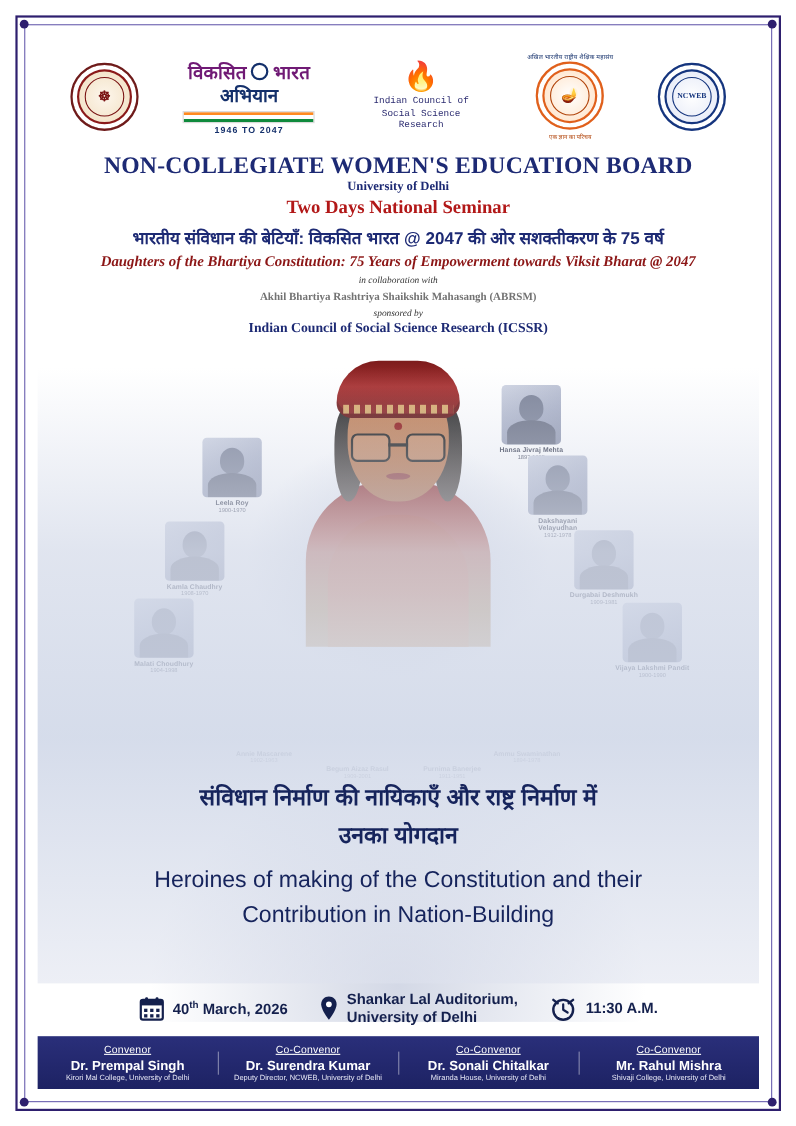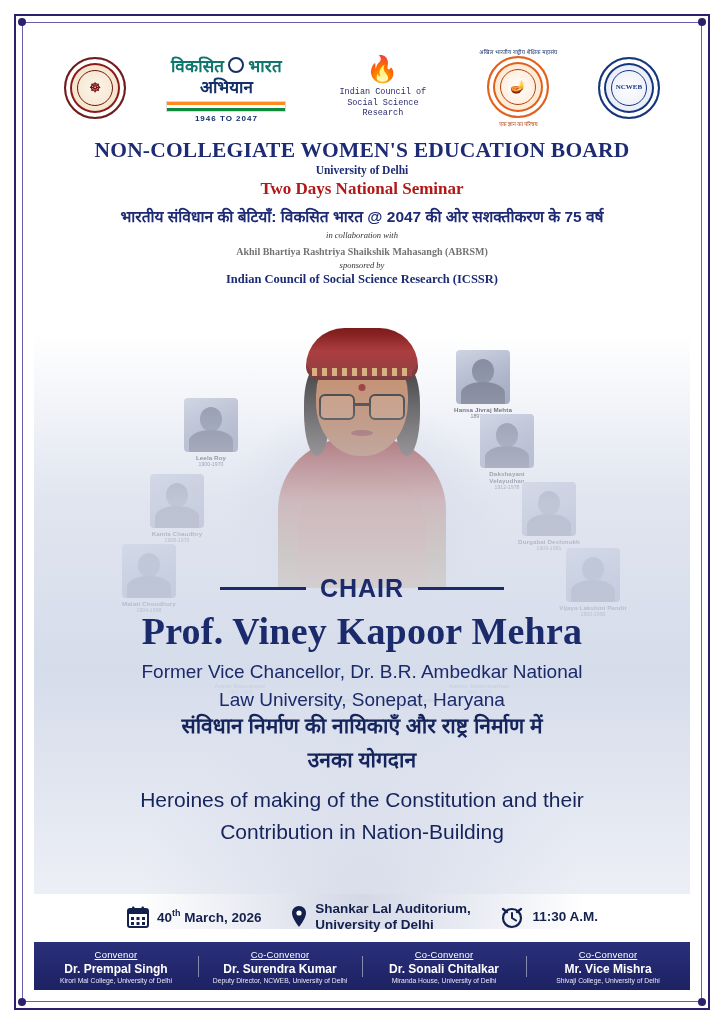--- a/index.html
+++ b/index.html
@@ -107,21 +107,21 @@
     width: 34px; height: 34px; border-radius: 50%;
     border: 1px solid currentColor;
     display: flex; align-items: center; justify-content: center;
     font-size: 13px;
   }
   .viksit {
     display: flex; flex-direction: column; align-items: center;
     font-family: "Liberation Sans", sans-serif;
   }
   .viksit-line1 {
-    font-size: 17px; font-weight: bold; color: #0f766e; letter-spacing: .2px;
+    font-size: 17px; font-weight: bold; color: #701a75; letter-spacing: .2px;
     display: flex; align-items: center; gap: 4px;
   }
   .viksit-chakra {
     width: 12px; height: 12px; border-radius: 50%;
     border: 2px solid #14306b;
     display: inline-block;
   }
   .viksit-line2 {
     font-size: 17px; font-weight: bold; color: #14306b; margin-top: -2px;
   }
@@ -474,20 +474,21 @@
             <div class="inner-ring" style="font-size:7px;font-weight:bold;">NCWEB</div>
           </div>
       </div>
     </div>
 
     <div class="head">
       <div class="org-title">NON-COLLEGIATE WOMEN'S EDUCATION BOARD</div>
       <div class="org-sub">University of Delhi</div>
       <div class="seminar">Two Days National Seminar</div>
       <div class="hindi-title">भारतीय संविधान की बेटियाँ: विकसित भारत @ 2047 की ओर सशक्तीकरण के 75 वर्ष</div>
+      <div class="eng-title">Daughters of the Bhartiya Constitution: 75 Years of Empowerment towards Viksit Bharat @ 2047</div>
       <div class="tiny-ital">in collaboration with</div>
       <div class="collab">Akhil Bhartiya Rashtriya Shaikshik Mahasangh (ABRSM)</div>
       <div class="tiny-ital">sponsored by</div>
       <div class="sponsor">Indian Council of Social Science Research (ICSSR)</div>
     </div>
 
     <div class="montage">
       <div class="portrait">
         <div class="p-body"></div>
         <div class="p-shawl"></div>
@@ -553,30 +554,20 @@
       <div style="font-size:6.2px;font-weight:bold;color:#3a3f52;font-family:'Liberation Sans',sans-serif;">Begum Aizaz Rasul</div>
       <div style="font-size:5.2px;color:#4a4f62;font-family:'Liberation Sans',sans-serif;">1909-2001</div>
     </div>
     <div style="position:absolute;left:334px;top:662px;width:86px;text-align:center;opacity:.42;">
       <div style="font-size:6.2px;font-weight:bold;color:#3a3f52;font-family:'Liberation Sans',sans-serif;">Purnima Banerjee</div>
       <div style="font-size:5.2px;color:#4a4f62;font-family:'Liberation Sans',sans-serif;">1911-1951</div>
     </div>
 
     <div class="bg-veil"></div>
 
-    <div class="chair-block">
-      <div class="chair-row">
-        <div class="chair-rule"></div>
-        <div class="chair-label">CHAIR</div>
-        <div class="chair-rule"></div>
-      </div>
-      <div class="chair-name">Prof. Viney Kapoor Mehra</div>
-      <div class="chair-desig">Former Vice Chancellor, Dr. B.R. Ambedkar National</div>
-      <div class="chair-desig" style="margin-top:2px;">Law University, Sonepat, Haryana</div>
-    </div>
 
     <div class="plenary">
       <div class="plenary-hindi">संविधान निर्माण की नायिकाएँ और राष्ट्र निर्माण में</div>
       <div class="plenary-hindi" style="margin-top:2px;">उनका योगदान</div>
       <div class="plenary-eng">Heroines of making of the Constitution and their</div>
       <div class="plenary-eng" style="margin-top:2px;">Contribution in Nation-Building</div>
     </div>
 
     <div class="details">
       <div class="detail-item">
@@ -629,19 +620,19 @@
         <div class="fname">Dr. Surendra Kumar</div>
         <div class="faff">Deputy Director, NCWEB, University of Delhi</div>
       </div>
       <div class="fcell">
         <div class="frole">Co-Convenor</div>
         <div class="fname">Dr. Sonali Chitalkar</div>
         <div class="faff">Miranda House, University of Delhi</div>
       </div>
       <div class="fcell">
         <div class="frole">Co-Convenor</div>
-        <div class="fname">Mr. Vice Mishra</div>
+        <div class="fname">Mr. Rahul Mishra</div>
         <div class="faff">Shivaji College, University of Delhi</div>
       </div>
     </div>
 
   </div>
 </div>
 
 </body></html>

